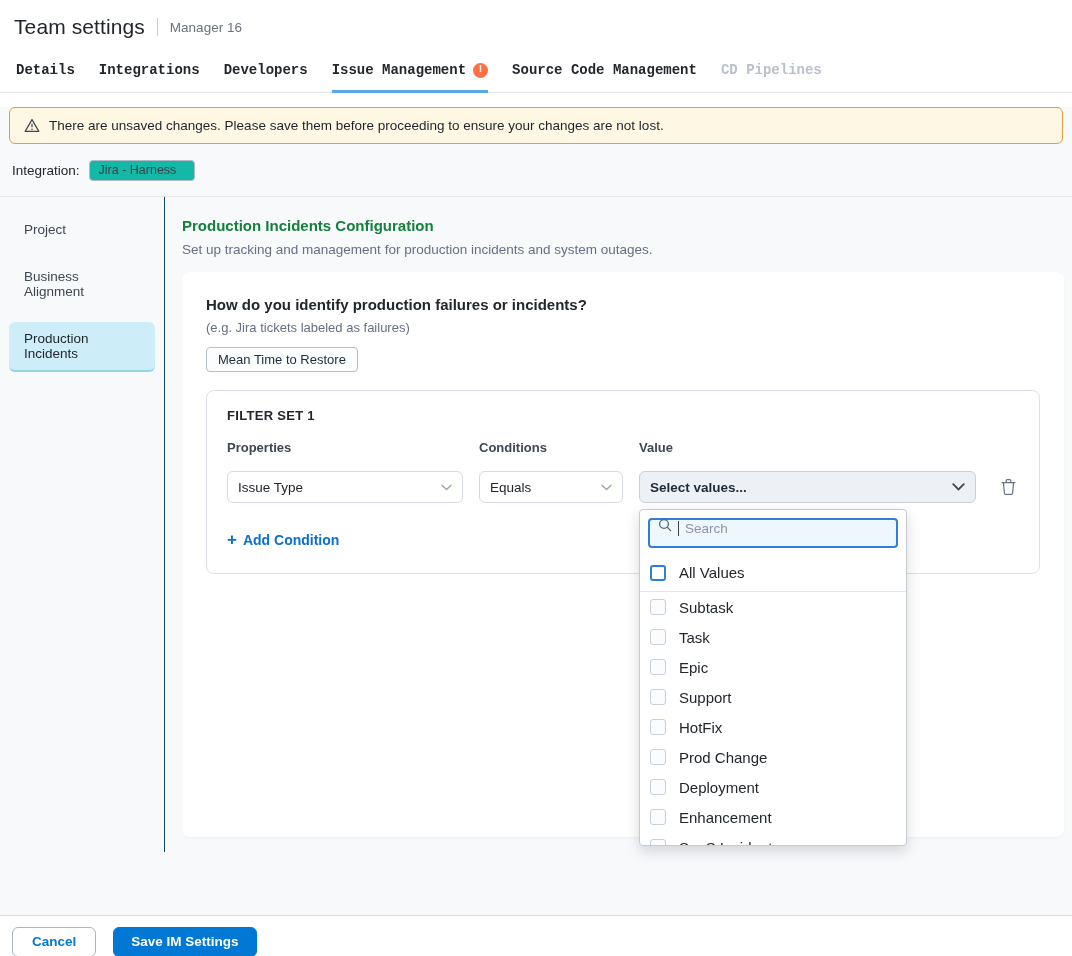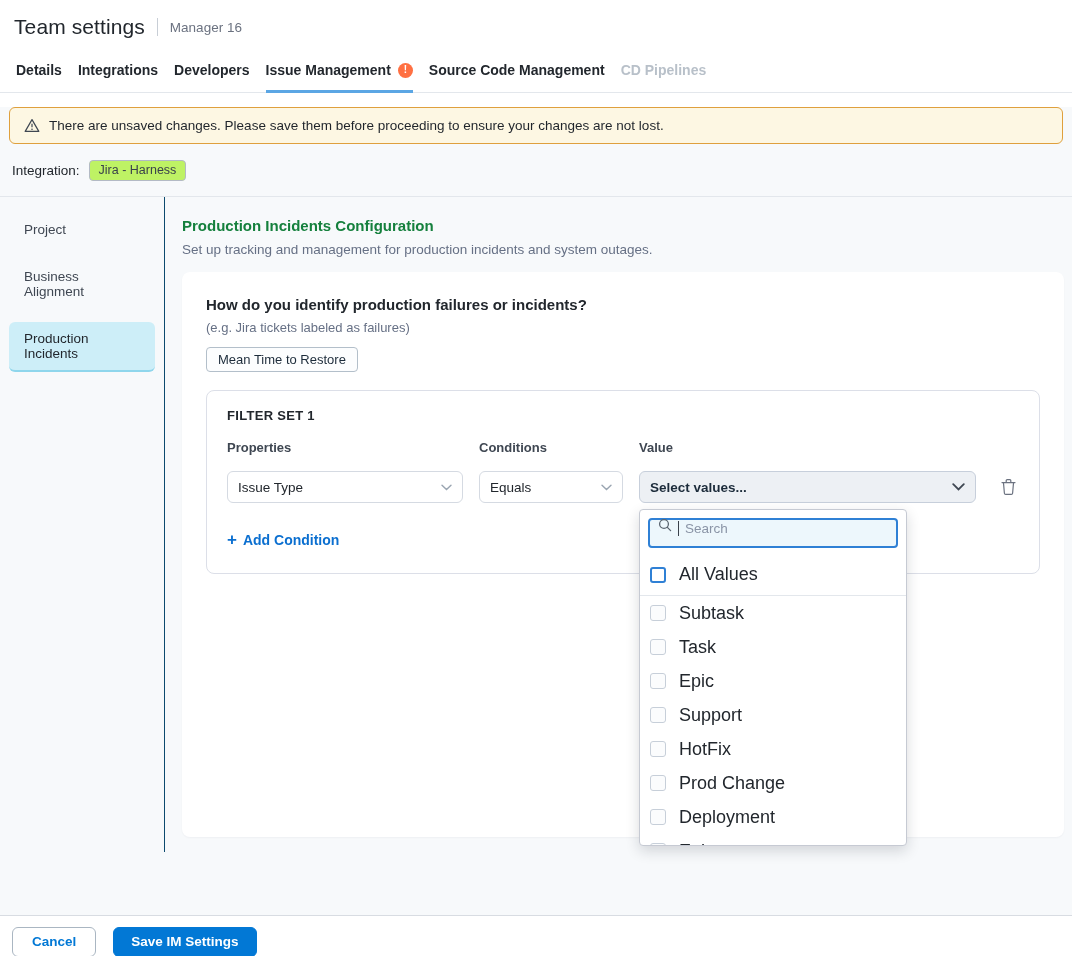--- a/index.html
+++ b/index.html
@@ -10,31 +10,31 @@
     color: #22272d;
     overflow: hidden;
     position: relative;
   }
   
   .page-header { padding: 15px 14px 12px 14px; background:#fff; display:flex; align-items:center; gap:12px; }
   .page-title { font-size: 21px; font-weight: 400; letter-spacing:.1px; }
   .title-sep { width:1px; height:18px; background:#c8ced6; }
   .page-subtitle { font-size: 13.5px; color:#6b7280; }
   
-  .tabbar { display:flex; gap:16px; padding:0 16px; background:#fff; border-bottom:1px solid #e3e7ec; }
+  .tabbar { display:flex; gap:24px; padding:0 16px; background:#fff; border-bottom:1px solid #e3e7ec;font-family:Liberation Mono, monospace; }
   .tab { font-size:14px; font-weight:600; color:#22272d; padding:11px 0 12px 0; cursor:pointer; display:flex; align-items:center; gap:7px; border-bottom:3px solid transparent; margin-bottom:-1px; }
   .tab.active { border-bottom-color:#5ba6e4; }
   .tab.disabled { color:#b8c0c9; cursor:default; }
   .badge { width:15px; height:15px; border-radius:50%; background:#ff7042; color:#fff; font-size:10px; font-weight:700; display:inline-flex; align-items:center; justify-content:center; line-height:1; }
   
   .content { background:#f7f9fb; height:809px; border-bottom:1px solid #d8dce2; }
   .banner { margin:14px 9px 0 9px; background:#fdf7e3; border:1px solid #dfa03d; border-radius:6px; padding:10px 14px; display:flex; align-items:center; gap:9px; font-size:13.5px; color:#1f242b; }
   .warn-icon svg { display:block; }
   .integration-row { display:flex; align-items:center; gap:9px; padding:16px 12px 15px 12px; font-size:13.5px; color:#22272d; }
-  .chip { border:1px solid #b3bac5; border-radius:4px; background:#bef264; padding:2px 9px 3px 9px; font-size:12.5px; color:#3a414b; }
+  .chip { border:1px solid #b3bac5; border-radius:4px; background:#14b8a6; padding:2px 18px 3px 9px; font-size:12.5px; color:#3a414b; }
   
   .body-grid { display:flex; border-top:1px solid #e3e7ec; min-height:655px; align-items:stretch; }
   .sidebar { width:184px; border-right:1px solid #0c4a6e; padding:13px 0; height:655px; }
   .side-item { margin:3px 9px 14px 9px; padding:9px 15px; font-size:13.5px; color:#3f4752; border-radius:6px; cursor:pointer; }
   .side-item.selected { background:#cdeef8; color:#22272d; border-bottom:2px solid #8fd6ec; }
   .main { flex:1; padding:20px 8px 0 17px; }
   .main-title { font-size:15px; font-weight:700; color:#15803d; }
   .main-sub { font-size:13.5px; color:#667085; margin-top:8px; }
   
   .panel { background:#fff; border-radius:8px; margin-top:15px; padding:24px; height:565px; box-shadow:0 1px 2px rgba(16,24,40,.04); }
@@ -56,21 +56,21 @@
   .add-cond .plus { font-size:17px; font-weight:700; line-height:1; }
   
   .dropdown { position:absolute; top:38px; left:0; width:268px; height:337px; background:#fff; border:1px solid #c6cad3; border-radius:4px; box-shadow:0 5px 14px rgba(16,24,40,.16); z-index:20; overflow:hidden; font-weight:400; }
   .search-box { margin:8px; height:30px; border:2px solid #2f80d5; border-radius:4px; background:#edf7fc; display:flex; align-items:flex-end; gap:6px; padding:10px 8px; }
   .caret { width:1px; height:15px; background:#3a414b; }
   .search-ph { font-size:13.5px; color:#8a94a6; }
   .dd-row { display:flex; align-items:center; gap:13px; padding:7px 10px; cursor:pointer; }
   .all-values { padding:8px 10px 10px 10px; border-bottom:1px solid #e3e7ec; }
   .cb { width:16px; height:16px; border:1.5px solid #c7cfd9; border-radius:3px; background:#fbfcfd; flex:0 0 auto; }
   .cb.blue { border:2px solid #2f80d5; background:#fff; }
-  .dd-label { font-size:18px; color:#22272d; }
+  .dd-label { font-size:15px; color:#22272d; }
   .dd-options .dd-row { padding:6.5px 10px; }
   
   .footer { background:#fff; height:51px; display:flex; align-items:center; gap:17px; padding:0 12px; }
   .btn { height:30px; border-radius:6px; font-size:13.5px; font-weight:700; cursor:pointer; font-family:"Liberation Sans",sans-serif; }
   .btn-cancel { background:#fff; border:1px solid #aab6c2; color:#0278d5; padding:0 19px; }
   .btn-save { background:#0278d5; border:1px solid #0278d5; color:#fff; padding:0 17px; }
 </style>
 </head>
 <body>
 

